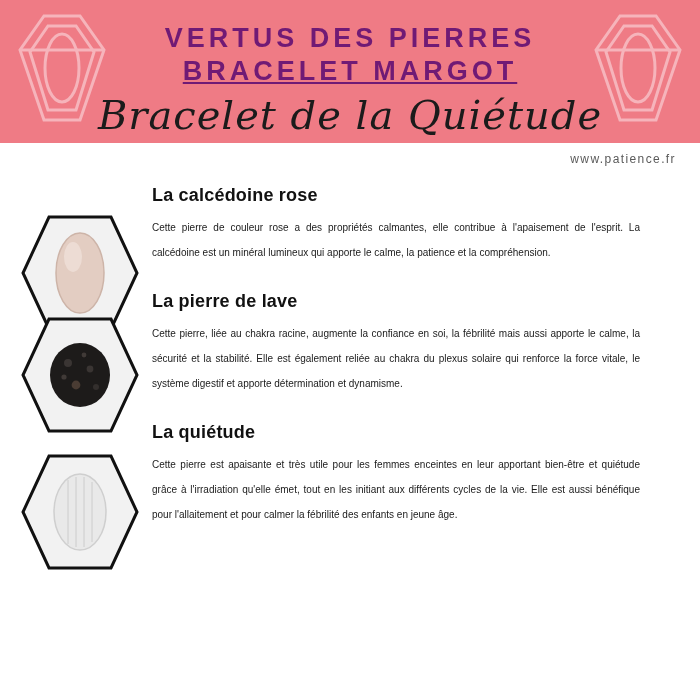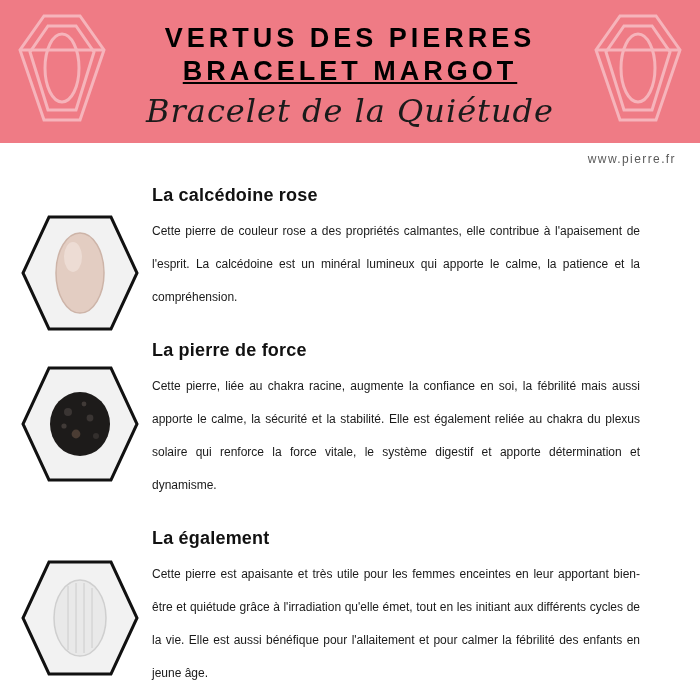--- a/index.html
+++ b/index.html
@@ -15,42 +15,42 @@
   .header {
     position: relative;
     width: 700px; height: 143px;
     background: #ef7b85;
     overflow: hidden;
   }
   .header-titles {
     position: absolute;
     left: 0; right: 0; top: 22px;
     text-align: center;
-    color: #000000;
+    color: #701a75;
     font-weight: bold;
     letter-spacing: 4px;
     font-size: 27px;
     line-height: 33px;
     text-transform: uppercase;
   }
   .header-titles .line2 { letter-spacing: 4px; text-decoration: underline; }
 
   .gem-deco { position: absolute; top: 10px; }
   .gem-deco.left { left: 14px; }
   .gem-deco.right { right: 14px; }
 
   .script-title {
     position: absolute;
     left: 0; right: 0;
     top: 92px;
     text-align: center;
     color: #1b1b1b;
     font-family: "DejaVu Serif", serif;
     font-style: italic;
-    font-size: 32px;
+    font-size: 40px;
     letter-spacing: 1px;
     white-space: nowrap;
   }
 
   
   .site-url {
     position: absolute;
     top: 152px; right: 24px;
     font-size: 12px;
     letter-spacing: 1.4px;
@@ -72,22 +72,22 @@
     margin-left: 152px;
     font-size: 18px;
     font-weight: bold;
     color: #111;
     letter-spacing: 0.2px;
     margin-bottom: 9px;
   }
   .section-body {
     margin-left: 152px;
     margin-right: 30px;
-    font-size: 12px;
-    line-height: 33px;
+    font-size: 10px;
+    line-height: 25px;
     color: #1a1a1a;
     text-align: justify;
   }
 
   .stone-wrap {
     position: absolute;
     left: 18px;
     width: 124px; height: 124px;
   }
   .hexframe { display: block; }
@@ -130,21 +130,21 @@
     </span>
 
     <div class="header-titles">
       <div class="line1">VERTUS DES PIERRES</div>
       <div class="line2">BRACELET MARGOT</div>
     </div>
 
     <div class="script-title">Bracelet de la Quiétude</div>
   </div>
 
-  <div class="site-url">www.pierre.fr</div>
+  <div class="site-url">www.patience.fr</div>
 
   <div class="content">
 
     <div class="section sec1">
       <div class="stone-wrap">
         <svg class="hexframe" width="124" height="124" viewBox="0 0 124 124">
           <polygon points="31,6 93,6 119,62 93,118 31,118 5,62" fill="#f2f2f2" stroke="#111" stroke-width="3"></polygon>
           <ellipse cx="62" cy="62" rx="24" ry="40" fill="#e3cdc2" stroke="#cdb4a8" stroke-width="1.5"></ellipse>
           <ellipse cx="55" cy="46" rx="9" ry="15" fill="#efe0d8" opacity="0.8"></ellipse>
         </svg>
@@ -159,35 +159,35 @@
           <polygon points="31,6 93,6 119,62 93,118 31,118 5,62" fill="#f2f2f2" stroke="#111" stroke-width="3"></polygon>
           <ellipse cx="62" cy="62" rx="30" ry="32" fill="#1d1b1a"></ellipse>
           <circle cx="50" cy="50" r="4" fill="#3a3533"></circle>
           <circle cx="72" cy="56" r="3.4" fill="#3a3533"></circle>
           <circle cx="58" cy="72" r="4.4" fill="#4a3c33"></circle>
           <circle cx="78" cy="74" r="3" fill="#332f2d"></circle>
           <circle cx="46" cy="64" r="2.6" fill="#403a37"></circle>
           <circle cx="66" cy="42" r="2.4" fill="#403a37"></circle>
         </svg>
       </div>
-      <div class="section-title">La pierre de force</div>
+      <div class="section-title">La pierre de lave</div>
       <div class="section-body">Cette pierre, liée au chakra racine, augmente la confiance en soi, la fébrilité mais aussi apporte le calme, la sécurité et la stabilité. Elle est également reliée au chakra du plexus solaire qui renforce la force vitale, le système digestif et apporte détermination et dynamisme.</div>
     </div>
 
     <div class="section sec3">
       <div class="stone-wrap">
         <svg class="hexframe" width="124" height="124" viewBox="0 0 124 124">
           <polygon points="31,6 93,6 119,62 93,118 31,118 5,62" fill="#f2f2f2" stroke="#111" stroke-width="3"></polygon>
           <ellipse cx="62" cy="62" rx="26" ry="38" fill="#e9e9e9" stroke="#cfcfcf" stroke-width="1.5"></ellipse>
           <g stroke="#d4d4d4" stroke-width="1.4">
             <line x1="50" y1="30" x2="50" y2="94"></line>
             <line x1="58" y1="27" x2="58" y2="97"></line>
             <line x1="66" y1="27" x2="66" y2="97"></line>
             <line x1="74" y1="32" x2="74" y2="92"></line>
           </g>
         </svg>
       </div>
-      <div class="section-title">La également</div>
+      <div class="section-title">La quiétude</div>
       <div class="section-body">Cette pierre est apaisante et très utile pour les femmes enceintes en leur apportant bien-être et quiétude grâce à l'irradiation qu'elle émet, tout en les initiant aux différents cycles de la vie. Elle est aussi bénéfique pour l'allaitement et pour calmer la fébrilité des enfants en jeune âge.</div>
     </div>
 
   </div>
 </div>
 
 </body></html>

